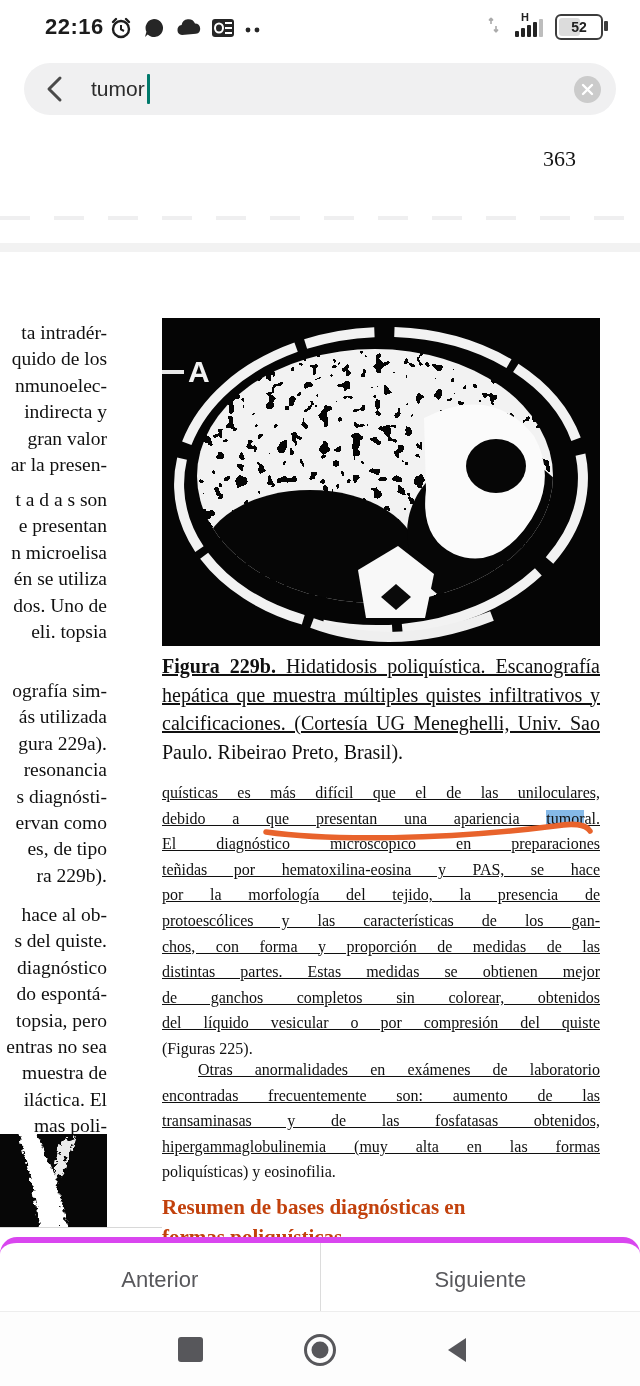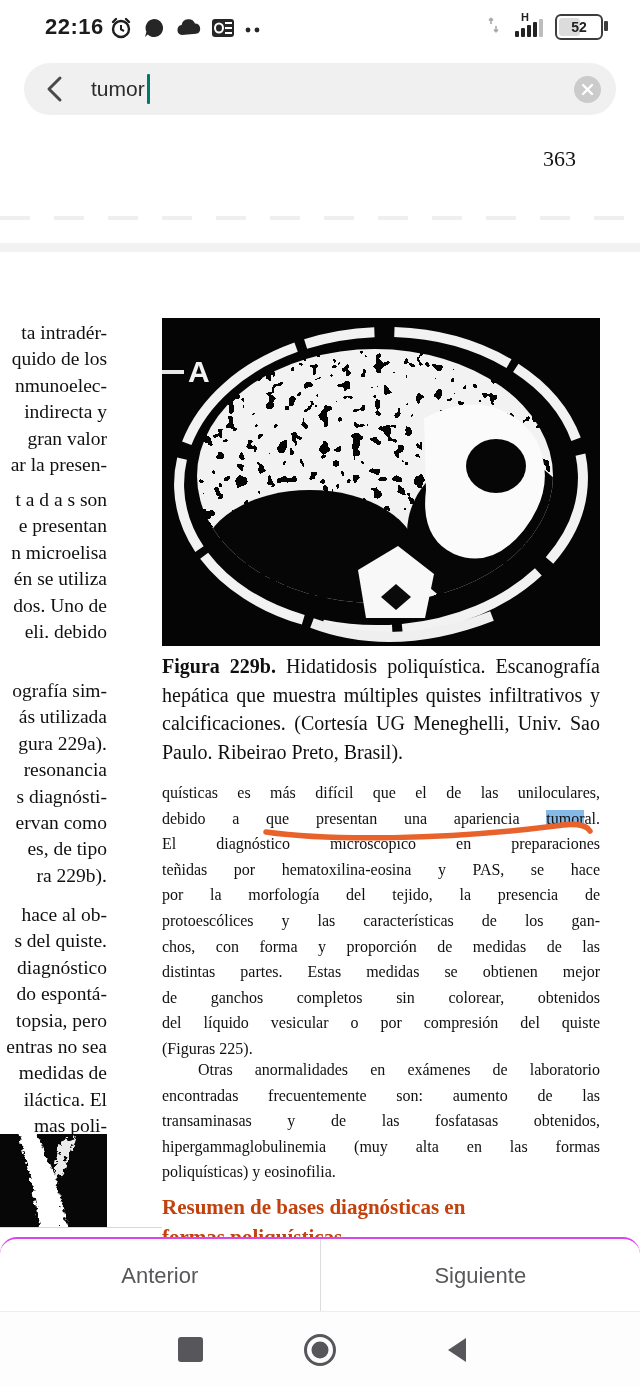--- a/index.html
+++ b/index.html
@@ -42,30 +42,30 @@
   #lc1{top:320px}#lc2{top:487px}#lc3{top:678px}#lc4{top:902px}
   .fragline{position:absolute;left:0;top:1227px;width:162px;height:1px;background:#d8d8d8;}
   .fragment{position:absolute;left:0;top:1134px;}
   
   .figure{position:absolute;left:162px;top:318px;width:438px;height:328px;}
   .caption{position:absolute;left:162px;top:652px;width:438px;font-family:"Liberation Serif",serif;
            font-size:20px;color:#101010;line-height:28.5px;}
   .para1{position:absolute;left:162px;top:780px;width:438px;}
   .para2{position:absolute;left:162px;top:1057px;width:438px;}
   .bodytext{font-family:"Liberation Serif",serif;font-size:16px;color:#101010;line-height:25.6px;}
-  .jline{text-align:justify;text-align-last:justify;}
+  .jline{text-align:justify;text-align-last:justify;text-decoration:underline;}
   .lline{text-align:left;text-align-last:left;}
   .indent{padding-left:36px;}
   .hl{background:#85b9e8;}
   .orange-underline{position:absolute;left:98px;top:39px;width:346px;height:26px;pointer-events:none;}
   .heading{position:absolute;left:162px;top:1192px;width:438px;font-family:"Liberation Serif",serif;
            font-size:21px;font-weight:700;color:#c2410c;line-height:30px;}
   
   .btm-nav{position:absolute;left:0;top:1237px;width:640px;height:74px;background:#ffffff;
-           border-top:2px solid #d946ef;display:flex;z-index:5;border-radius:17px;}
+           border-top:6px solid #d946ef;display:flex;z-index:5;border-radius:17px;}
   .btm-btn{flex:1;display:flex;align-items:center;justify-content:center;font-size:22px;color:#58585c;}
   .btm-div{width:1px;background:#dcdcdc;}
   .sys-nav{position:absolute;left:0;top:1311px;width:640px;height:75px;background:#fdfdfd;
            border-top:1px solid #ededed;z-index:5;}
   .sys-ic{position:absolute;top:24px;}
 </style>
 </head>
 <body>
 
 <div class="screen">
@@ -155,40 +155,40 @@
     <div>indirecta y</div>
     <div>gran valor</div>
     <div>ar la presen-</div>
   </div>
   <div class="lcblock" id="lc2">
     <div>t a d a s   son</div>
     <div>e presentan</div>
     <div>n microelisa</div>
     <div>én se utiliza</div>
     <div>dos. Uno de</div>
-    <div>eli. debido</div>
+    <div>eli. topsia</div>
   </div>
   <div class="lcblock" id="lc3">
     <div>ografía sim-</div>
     <div>ás utilizada</div>
     <div>gura 229a).</div>
     <div>resonancia</div>
     <div>s diagnósti-</div>
     <div>ervan como</div>
     <div>es, de tipo</div>
     <div>ra 229b).</div>
   </div>
   <div class="lcblock" id="lc4">
     <div>hace al ob-</div>
     <div>s del quiste.</div>
     <div>diagnóstico</div>
     <div>do espontá-</div>
     <div>topsia, pero</div>
     <div>entras no sea</div>
-    <div>medidas de</div>
+    <div>muestra de</div>
     <div>iláctica.  El</div>
     <div>mas poli-</div>
   </div>
 
   <div class="fragline"></div>
   <div class="fragment">
     <svg width="107" height="93" viewBox="0 0 107 93">
       <defs>
         <filter id="rough">
             <feTurbulence type="turbulence" baseFrequency="0.16" numOctaves="2" seed="4" result="t"></feTurbulence>

